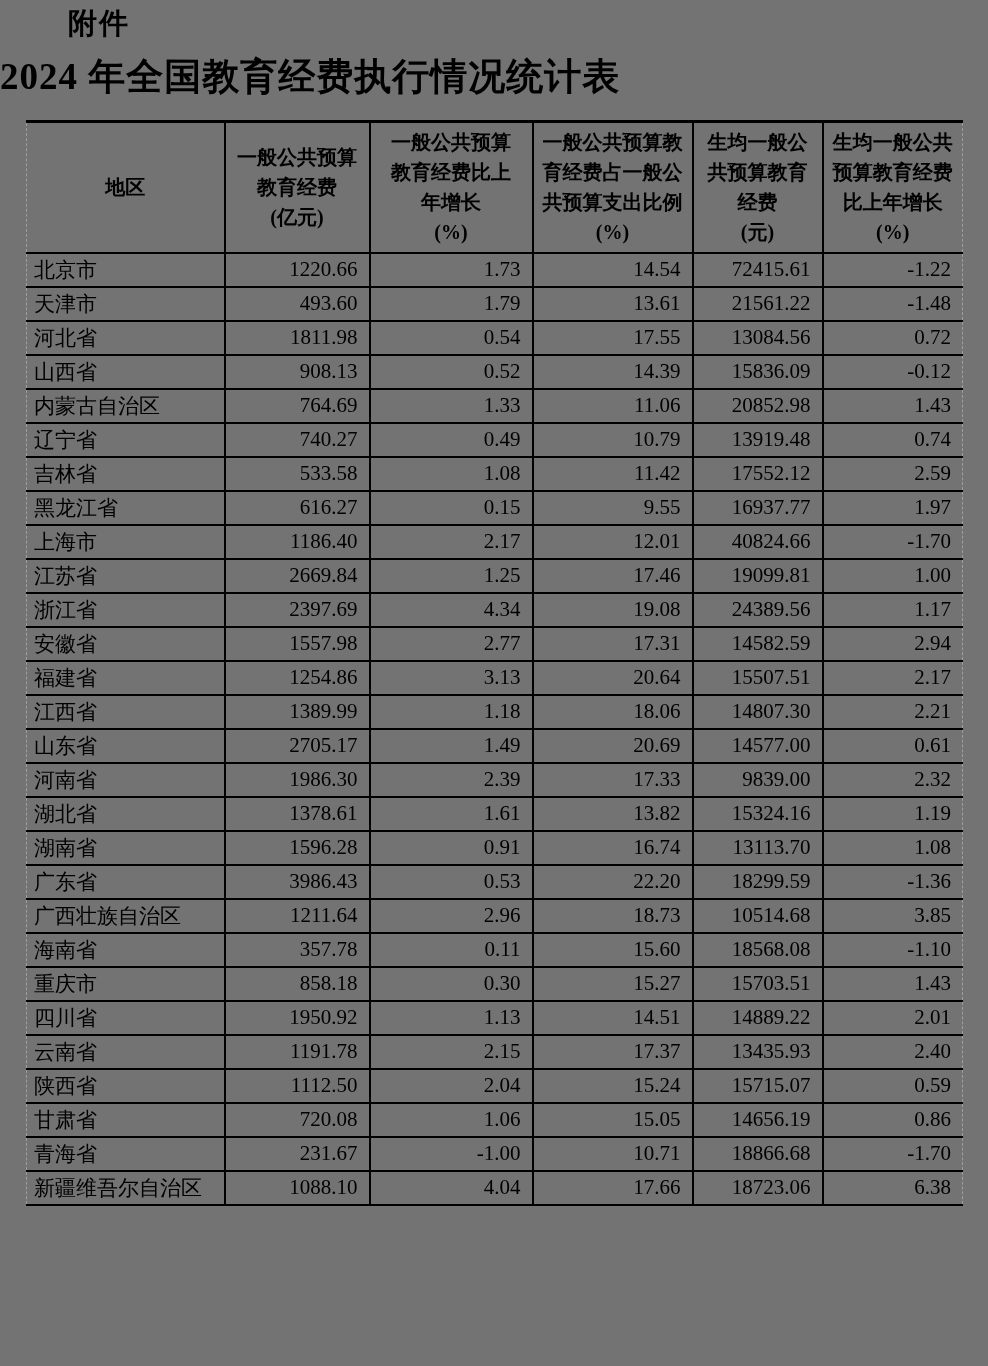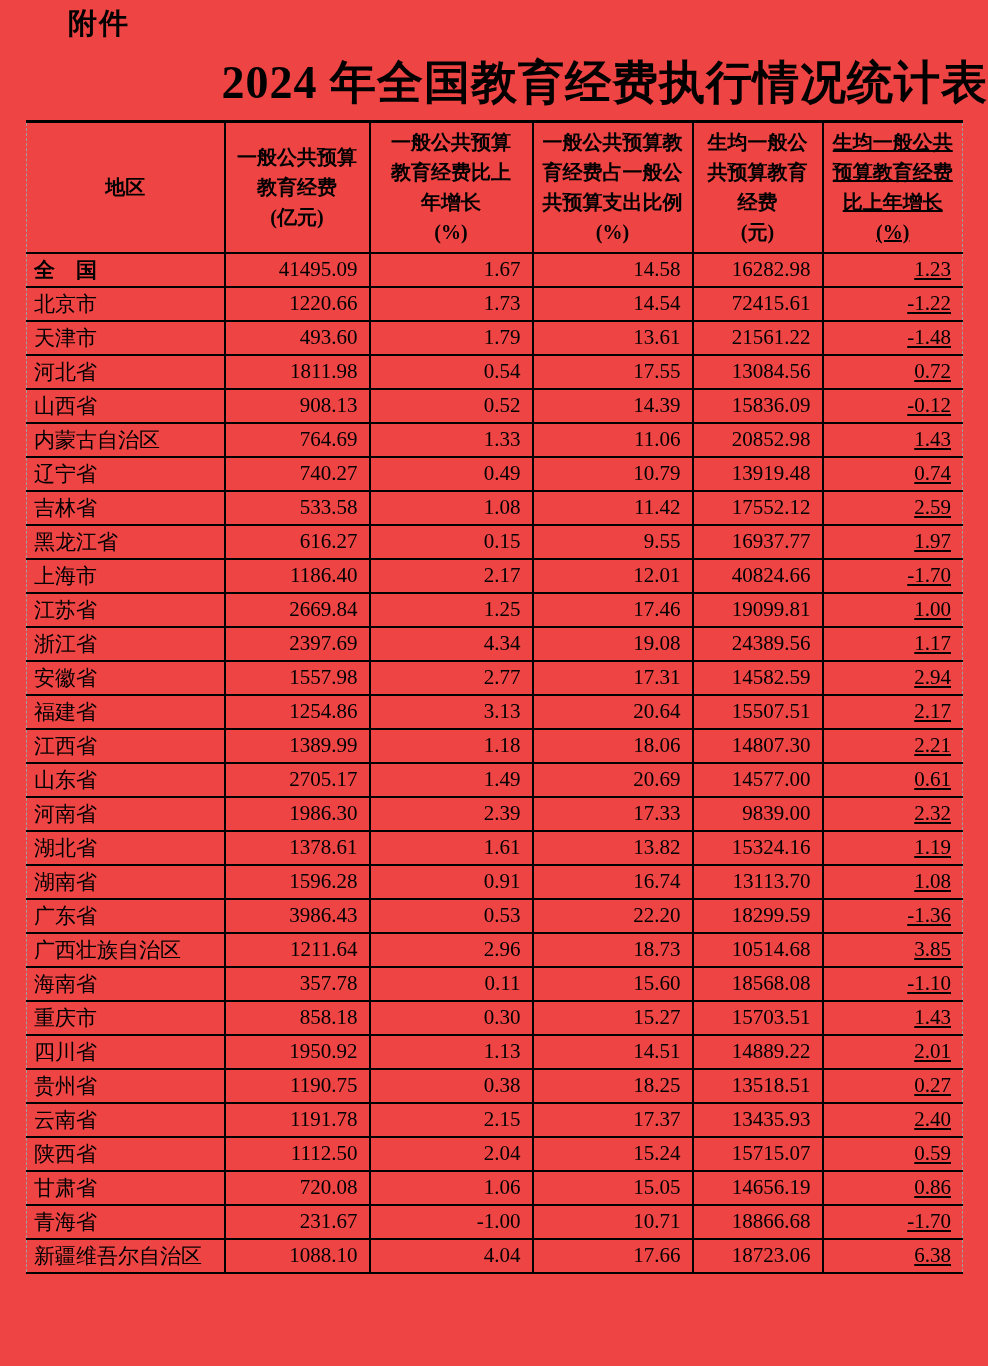--- a/index.html
+++ b/index.html
@@ -8,40 +8,40 @@
     background: #ffffff;
     width: 988px;
     height: 1366px;
     overflow: hidden;
     font-family: "Liberation Serif", "DejaVu Serif", serif;
   }
   .page {
     position: relative;
     width: 988px;
     height: 1366px;
-    background: #ef4444;
+    background: #737373;
   }
   .attachment {
     position: absolute;
     left: 68px;
     top: 4px;
     font-family: "Liberation Sans", "DejaVu Sans", sans-serif;
     font-weight: bold;
     font-size: 29px;
     color: #000;
     letter-spacing: 2px;
   }
   .title {
     position: absolute;
     top: 52px;
     left: 0;
     width: 988px;
-    text-align: right;
+    text-align: left;
     font-weight: bold;
-    font-size: 46px;
+    font-size: 37px;
     color: #000;
     letter-spacing: 1px;
     font-family: "Liberation Serif", "DejaVu Serif", serif;
   }
   table.stats {
     position: absolute;
     left: 26px;
     top: 120px;
     width: 936px;
     border-collapse: collapse;
@@ -50,21 +50,21 @@
     border-bottom: 2px solid #000;
     border-left: 1px dashed #9f9f9f;
     border-right: 1px dashed #9f9f9f;
   }
   table.stats th, table.stats td {
     border: 2px solid #000;
     color: #000;
     overflow: hidden;
   }
   table.stats th:first-child, table.stats td:first-child { border-left: none; }
-  table.stats th:last-child,  table.stats td:last-child  { border-right: none; text-decoration: underline; }
+  table.stats th:last-child,  table.stats td:last-child  { border-right: none; }
   thead tr { height: 131px; }
   tbody tr { height: 34px; }
   th {
     font-weight: bold;
     font-size: 20px;
     line-height: 1.5;
     white-space: pre-line;
     text-align: center;
     vertical-align: middle;
     padding: 2px 2px;
@@ -122,28 +122,20 @@
 共预算教育
 经费
 (元)</th>
         <th>生均一般公共
 预算教育经费
 比上年增长
 (%)</th>
       </tr>
     </thead>
     <tbody>
-        <tr class="em">
-          <td class="region">全　国</td>
-          <td class="num">41495.09</td>
-          <td class="num">1.67</td>
-          <td class="num">14.58</td>
-          <td class="num">16282.98</td>
-          <td class="num">1.23</td>
-        </tr>
         <tr>
           <td class="region">北京市</td>
           <td class="num">1220.66</td>
           <td class="num">1.73</td>
           <td class="num">14.54</td>
           <td class="num">72415.61</td>
           <td class="num">-1.22</td>
         </tr>
         <tr>
           <td class="region">天津市</td>
@@ -315,28 +307,20 @@
         </tr>
         <tr>
           <td class="region">四川省</td>
           <td class="num">1950.92</td>
           <td class="num">1.13</td>
           <td class="num">14.51</td>
           <td class="num">14889.22</td>
           <td class="num">2.01</td>
         </tr>
         <tr>
-          <td class="region">贵州省</td>
-          <td class="num">1190.75</td>
-          <td class="num">0.38</td>
-          <td class="num">18.25</td>
-          <td class="num">13518.51</td>
-          <td class="num">0.27</td>
-        </tr>
-        <tr>
           <td class="region">云南省</td>
           <td class="num">1191.78</td>
           <td class="num">2.15</td>
           <td class="num">17.37</td>
           <td class="num">13435.93</td>
           <td class="num">2.40</td>
         </tr>
         <tr>
           <td class="region">陕西省</td>
           <td class="num">1112.50</td>

